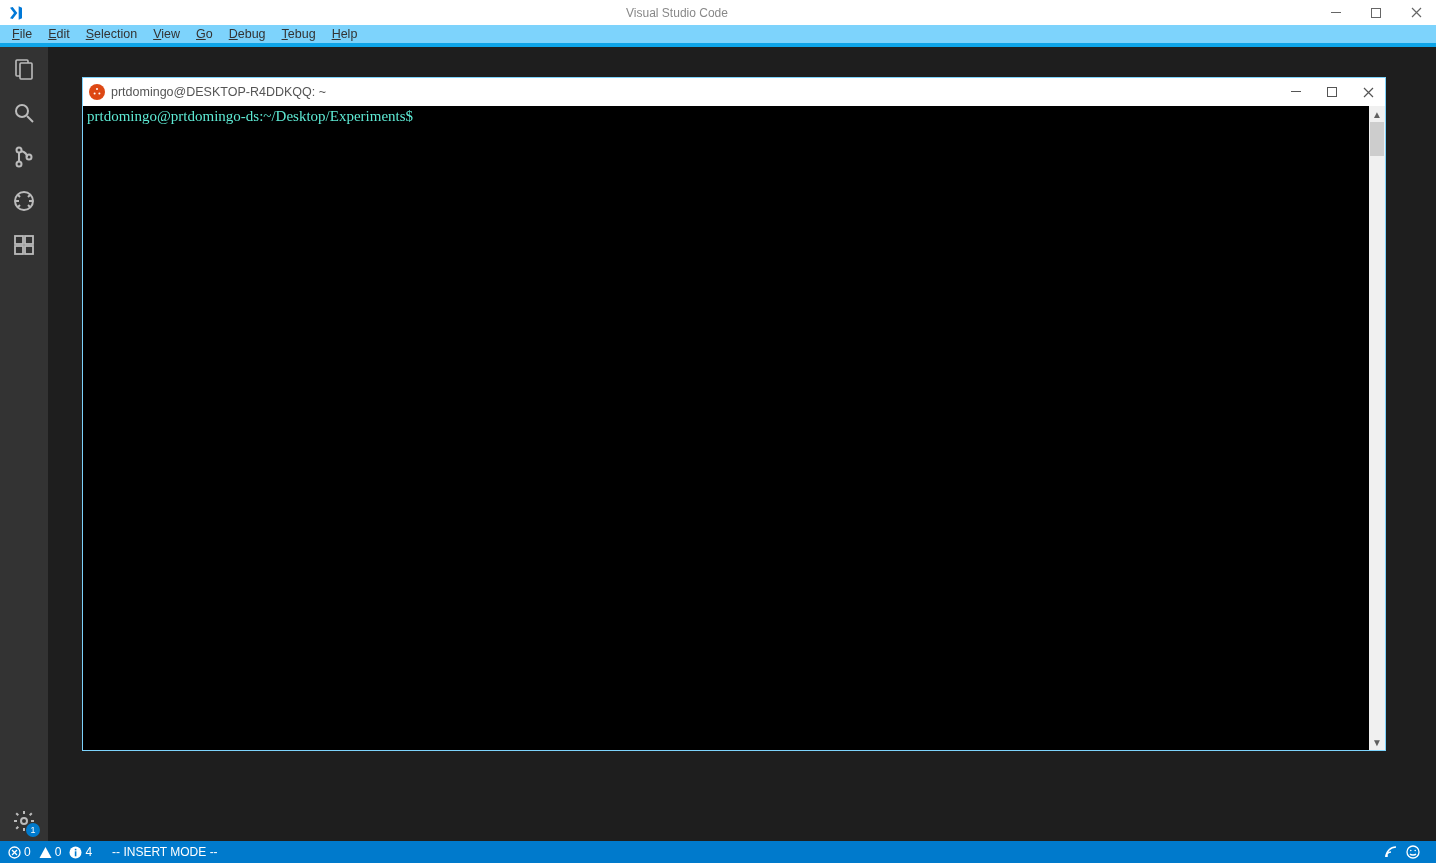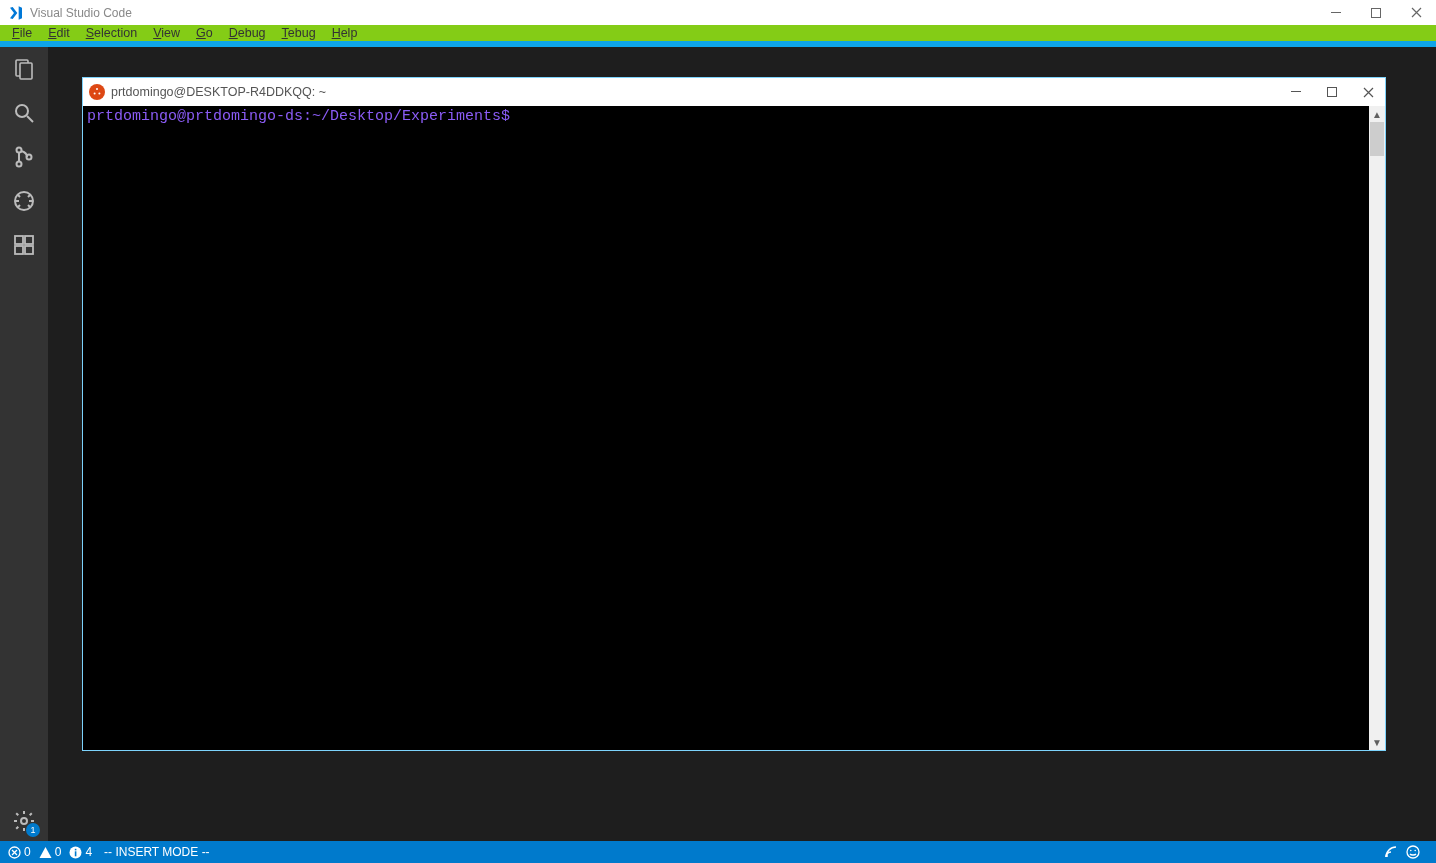--- a/index.html
+++ b/index.html
@@ -14,35 +14,36 @@
     }
     
     .titlebar {
       height: 25px;
       background: #fff;
       display: flex;
       align-items: center;
       padding: 0 8px;
       color: #999;
       font-size: 12px;
+      text-align: center;
     }
     .titlebar .vs-logo { margin-right: 6px; display: inline-flex; align-items: center; }
     .titlebar .title { flex: 1; color: #888; }
     .titlebar .win-controls { display: flex; gap: 16px; color: #666; }
     .titlebar .win-controls span { cursor: pointer; display:inline-flex; align-items:center; justify-content:center; width:24px; height:24px; }
     
     .menubar {
       height: 22px;
-      background: #84cc16;
+      background: #7dd3fc;
       display: flex;
       align-items: center;
       padding: 0 4px;
       font-size: 12.5px;
       color: #333;
-      border-bottom: 6px solid #0ea5e9;
+      border-bottom: 4px solid #0ea5e9;
     }
     .menubar .menu-item {
       padding: 2px 8px;
       cursor: pointer;
     }
     .menubar .menu-item span.mn { text-decoration: underline; }
     
     .main {
       flex: 1;
       display: flex;
@@ -114,22 +115,22 @@
     .term-title .win-controls span { cursor: pointer; display:inline-flex; align-items:center; justify-content:center; width:22px; height:22px;}
     .term-body {
       flex: 1;
       display: flex;
       background: #000;
       min-height: 0;
     }
     .term-content {
       flex: 1;
       padding: 2px 4px;
-      color: #8b5cf6;
-      font-family: Liberation Mono, monospace;
+      color: #5eead4;
+      font-family: Liberation Serif, serif;
       font-size: 15px;
       white-space: pre;
       overflow: hidden;
     }
     .term-scroll {
       width: 16px;
       background: #f0f0f0;
       display: flex;
       flex-direction: column;
       align-items: center;
@@ -307,21 +308,21 @@
     <span>0</span>
   </div>
   <div class="sb-item">
     <svg width="13" height="13" viewBox="0 0 13 13">
         <circle cx="6.5" cy="6.5" r="6" fill="#fff"></circle>
         <rect x="5.8" y="5.3" width="1.6" height="5" fill="#007acc"></rect>
         <rect x="5.8" y="2.8" width="1.6" height="1.6" fill="#007acc"></rect>
       </svg>
     <span>4</span>
   </div>
-  <div class="sb-item" style="margin-left:4px;justify-content:center;">
+  <div class="sb-item" style="margin-left:12px;justify-content:center;">
     <span>-- INSERT MODE --</span>
   </div>
   <div class="spacer"></div>
   <div class="sb-item">
     <svg width="14" height="14" viewBox="0 0 14 14" fill="none" stroke="#fff" stroke-width="1.5">
         <path d="M2 12a10 10 0 0 1 10-10"></path>
         <path d="M2 12a5 5 0 0 1 5-5"></path>
         <circle cx="3" cy="11" r="1" fill="#fff" stroke="none"></circle>
       </svg>
   </div>

